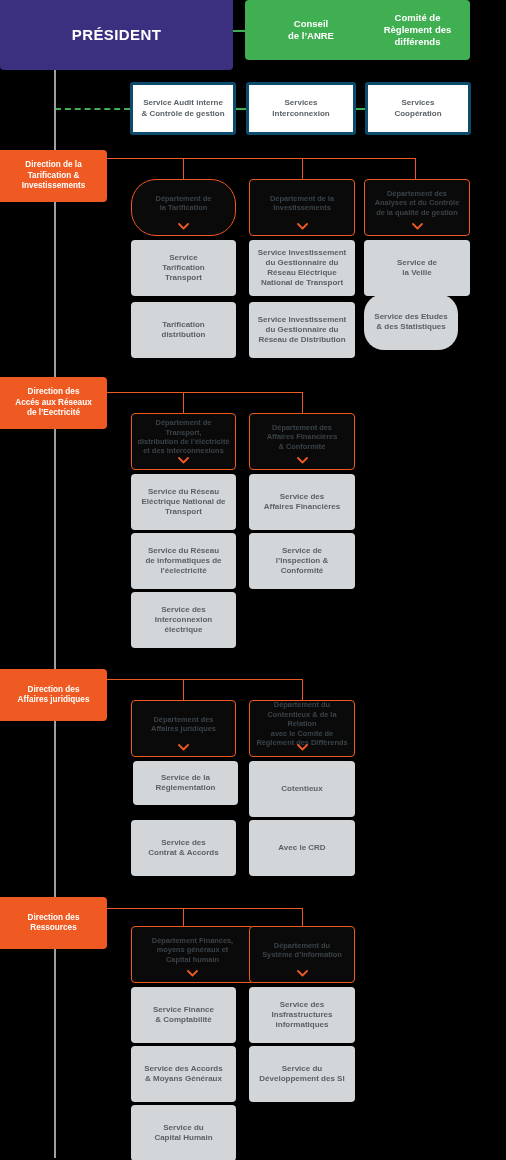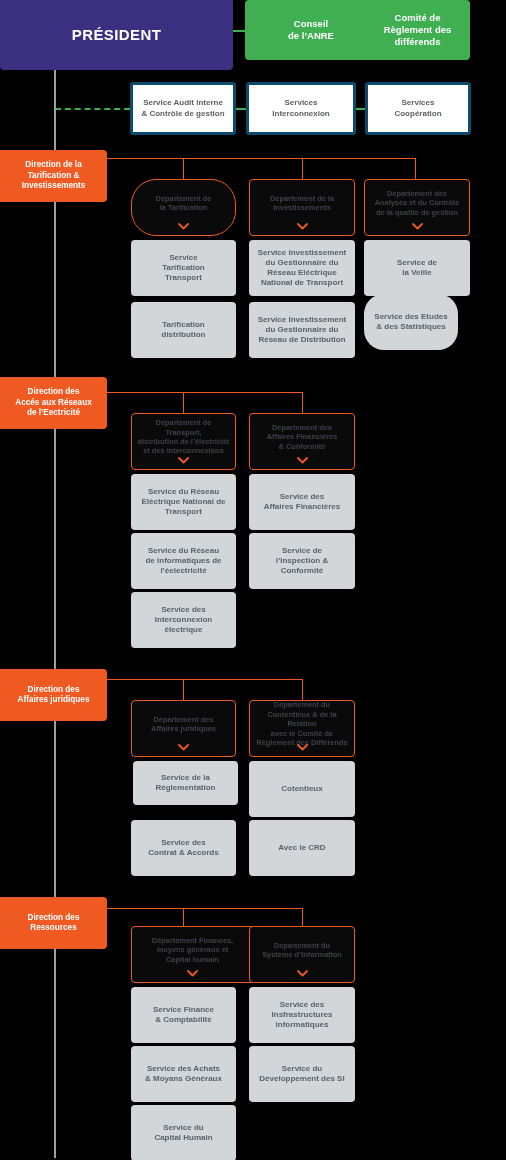--- a/index.html
+++ b/index.html
@@ -412,21 +412,21 @@
   </div>
 
   <div class="node service" style="left:131px; top:987px; width:105px; height:56px;">
     <span class="txt">
       <span>Service Finance</span><br>
       <span>&amp; Comptabilité</span>
     </span>
   </div>
   <div class="node service" style="left:131px; top:1046px; width:105px; height:56px;">
     <span class="txt">
-      <span>Service des Achats</span><br>
+      <span>Service des Accords</span><br>
       <span>&amp; Moyans Généraux</span>
     </span>
   </div>
   <div class="node service" style="left:131px; top:1105px; width:105px; height:56px;">
     <span class="txt">
       <span>Service du</span><br>
       <span>Capital Humain</span>
     </span>
   </div>
 

